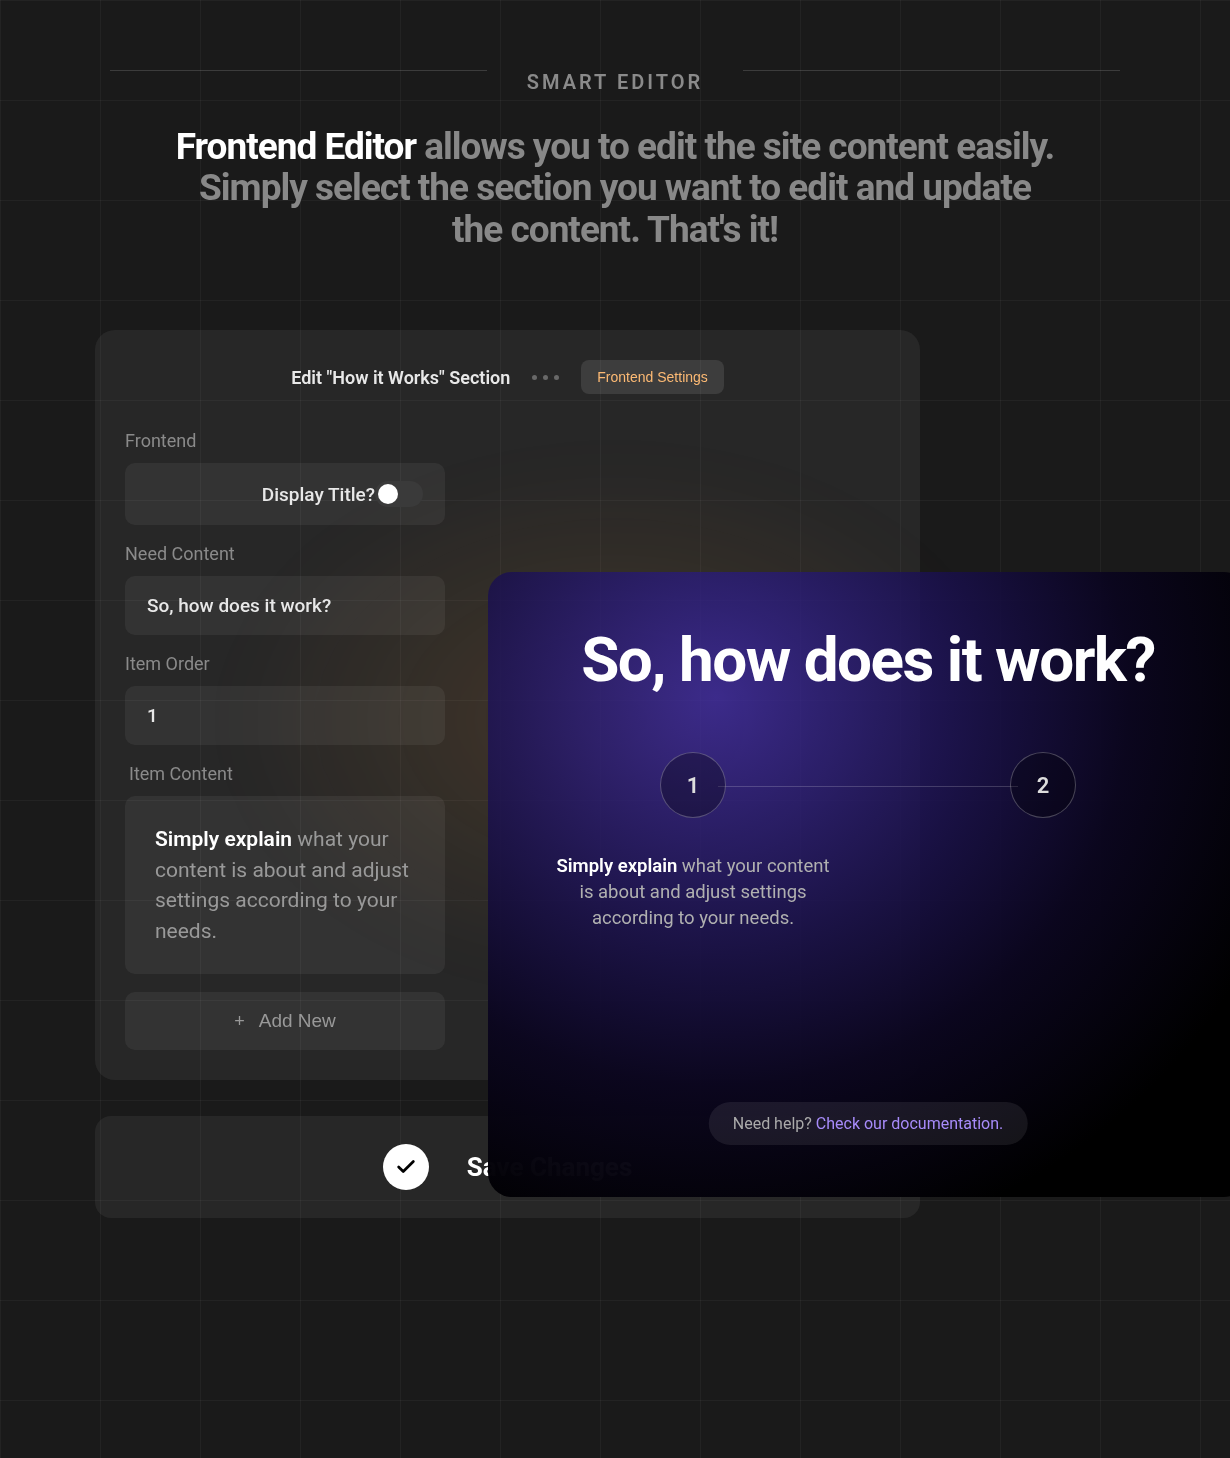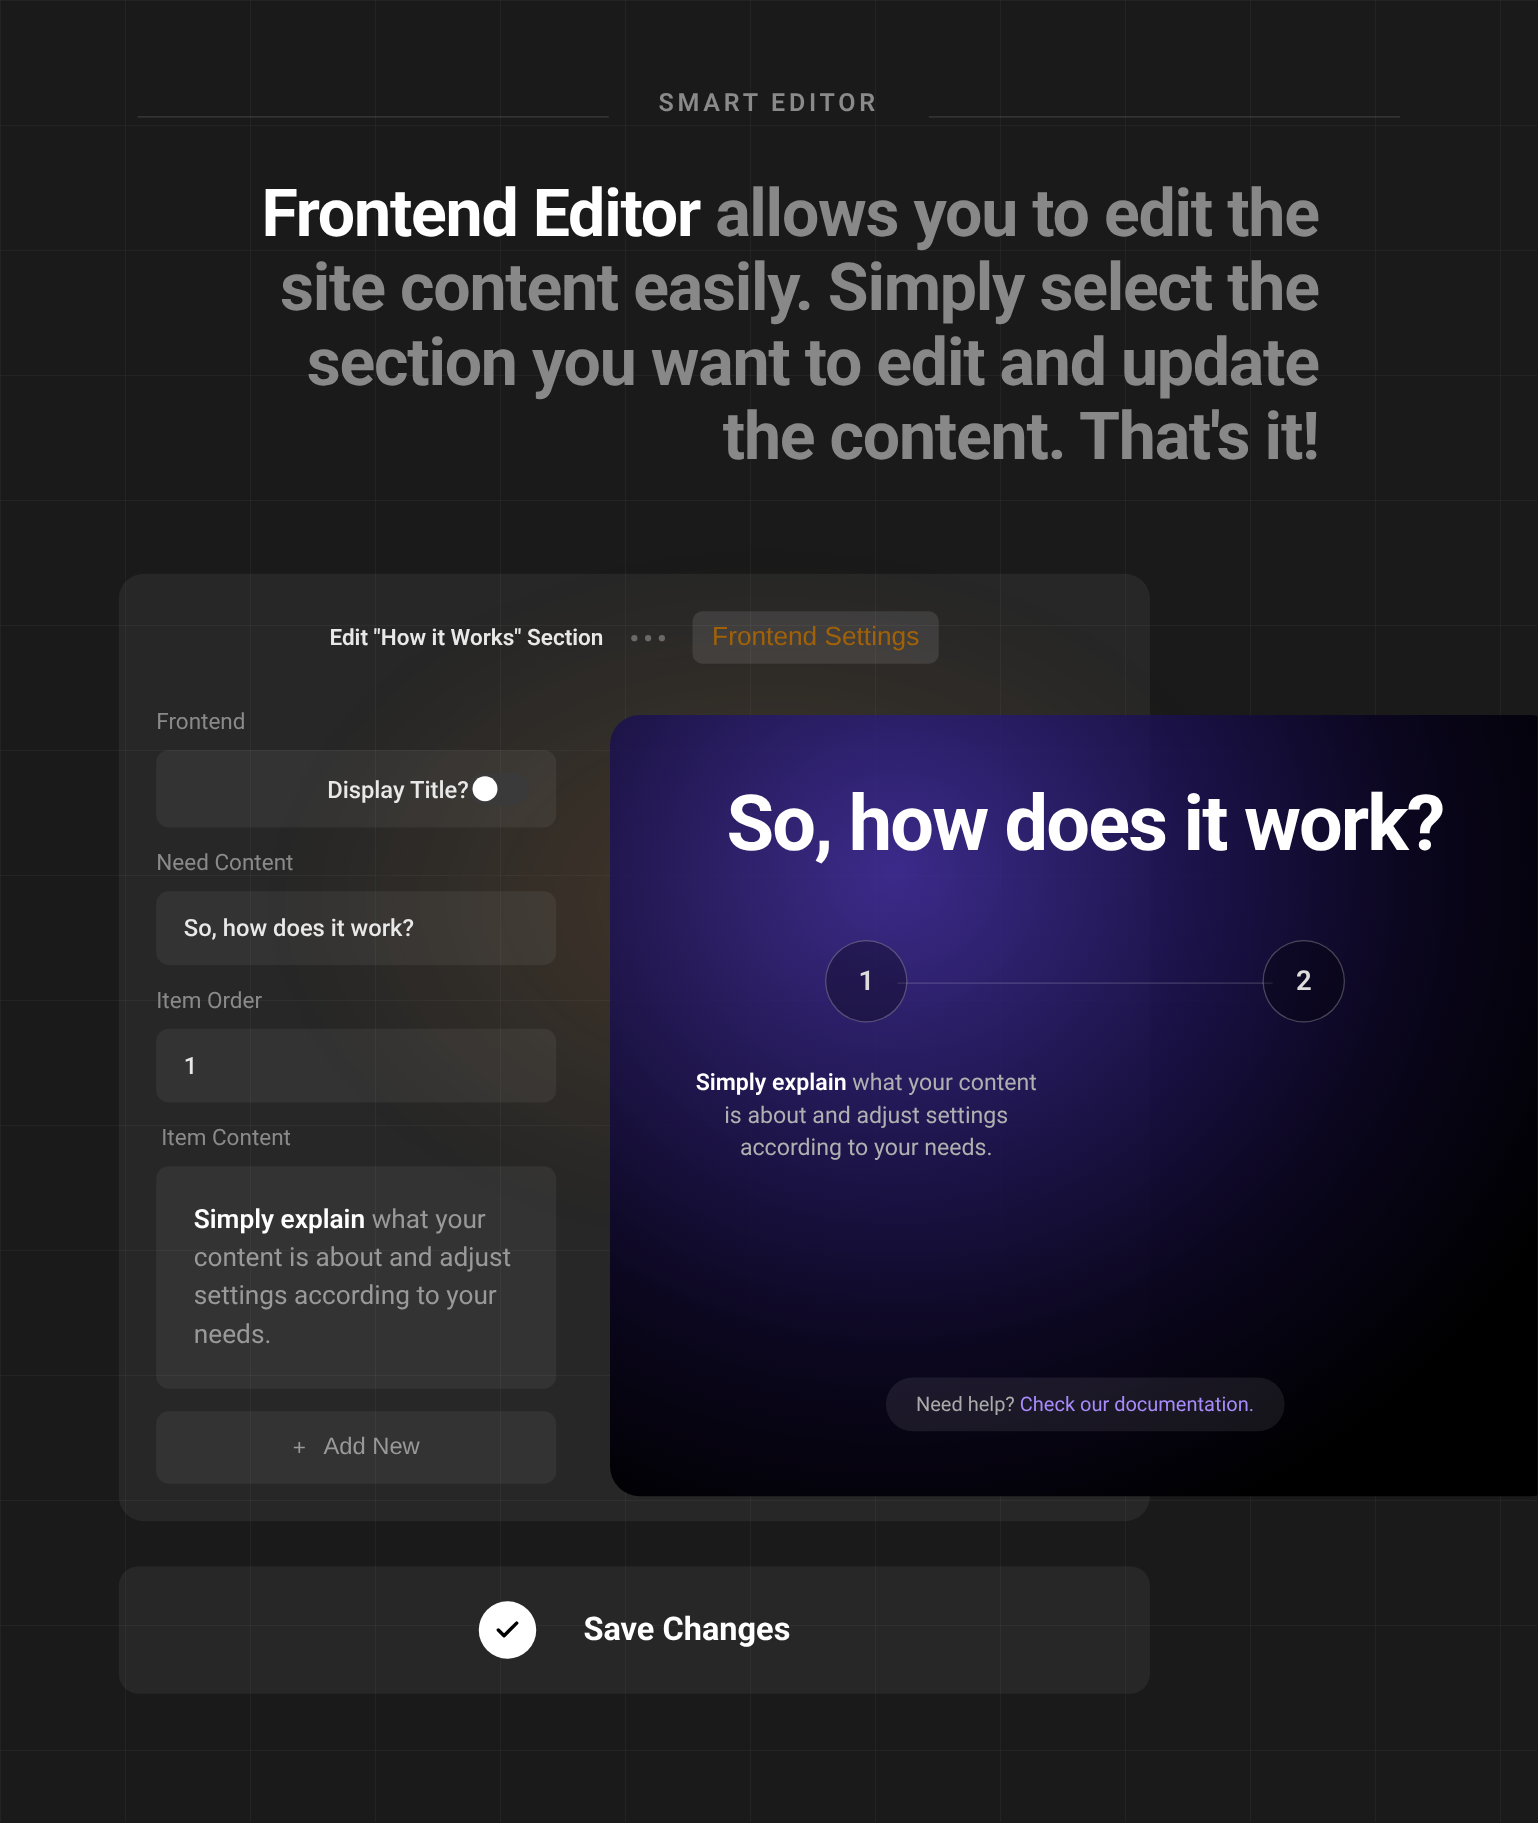--- a/index.html
+++ b/index.html
@@ -29,45 +29,44 @@
   pointer-events: none;
   filter: blur(30px);
 }
 .header-wrap {
   padding-top: 70px;
   text-align: center;
   position: relative;
 }
 .eyebrow-row {
   display: flex;
-  align-items: flex-end;
+  align-items: flex-start;
   justify-content: center;
   gap: 40px;
-  margin: 0 110px 48px;
+  margin: 0 110px 32px;
 }
 .eyebrow-line {
   flex: 1;
   height: 1px;
   background: rgba(255,255,255,0.15);
 }
 .eyebrow {
   color: #8a8a8a;
   font-size: 20px;
   font-weight: 600;
   letter-spacing: 3px;
 }
 .headline {
-  font-size: 53px;
+  font-size: 37px;
   font-weight: 700;
   line-height: 1.12;
   color: #888;
   max-width: 880px;
   margin: 12px auto;
   letter-spacing: -1px;
-  text-align: right;
 }
 .headline strong { color: #fff; font-weight: 700; }
 
 .editor-card {
   width: 825px;
   margin: 80px 0 0 95px;
   background: rgba(255,255,255,0.06);
   border-radius: 20px;
   padding: 30px;
   position: relative;
@@ -84,22 +83,22 @@
   font-size: 18px;
   font-weight: 600;
 }
 .dots { display: flex; gap: 6px; }
 .dots span {
   width: 5px; height: 5px; border-radius: 50%;
   background: rgba(255,255,255,0.3);
 }
 .settings-btn {
   background: rgba(255,255,255,0.1);
-  color: #a16207;
-  font-size: 21px;
+  color: #fdba74;
+  font-size: 14px;
   padding: 9px 16px;
   border-radius: 8px;
   border: none;
   cursor: pointer;
 }
 .form-col {
   width: 320px;
 }
 .field-label {
   color: #8a8a8a;

